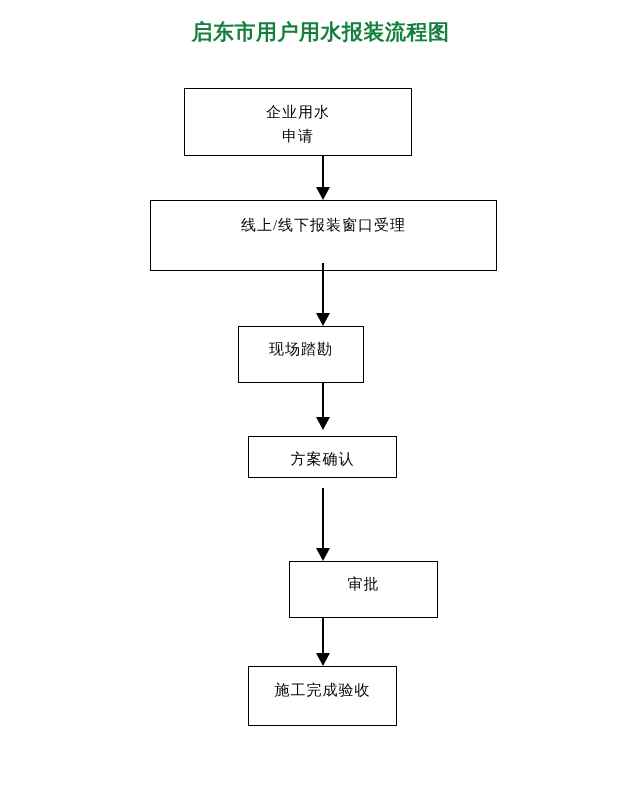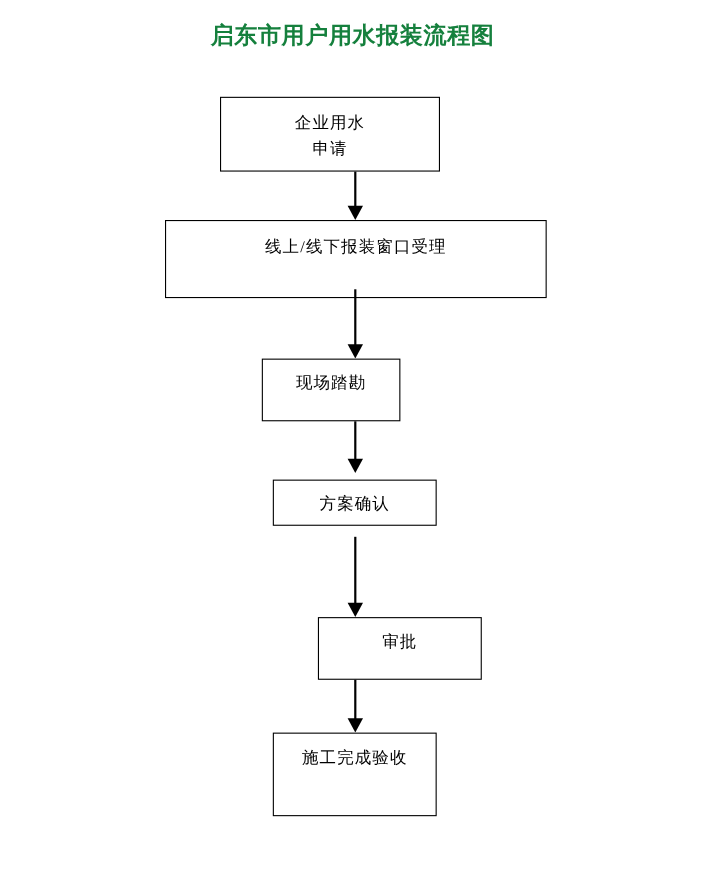--- a/index.html
+++ b/index.html
@@ -42,36 +42,36 @@
     width: 100%;
     text-align: center;
     font-size: 15px;
     line-height: 24px;
     letter-spacing: 1px;
     color: #000000;
     white-space: pre-line;
   }
 
   
-  #node-apply        { left: 200px; top: 88px;  width: 200px; height: 68px; }
+  #node-apply        { left: 184px; top: 88px;  width: 228px; height: 68px; }
   #node-apply .node-label   { top: 11px; }
 
   #node-reception    { left: 150px; top: 200px; width: 347px; height: 71px; }
   #node-reception .node-label { top: 12px; }
 
   #node-survey       { left: 238px; top: 326px; width: 126px; height: 57px; }
   #node-survey .node-label  { top: 10px; }
 
   #node-plan         { left: 248px; top: 436px; width: 149px; height: 42px; }
   #node-plan .node-label    { top: 10px; }
 
   #node-approval     { left: 248px; top: 561px; width: 149px; height: 57px; margin-left: 41px; }
   #node-approval .node-label { top: 10px; }
 
-  #node-acceptance   { left: 248px; top: 666px; width: 149px; height: 76px; }
+  #node-acceptance   { left: 248px; top: 666px; width: 149px; height: 60px; }
   #node-acceptance .node-label { top: 11px; }
 
   
   .connector {
     position: absolute;
     width: 14px;
     left: 316px;
   }
   .connector .shaft {
     position: absolute;

